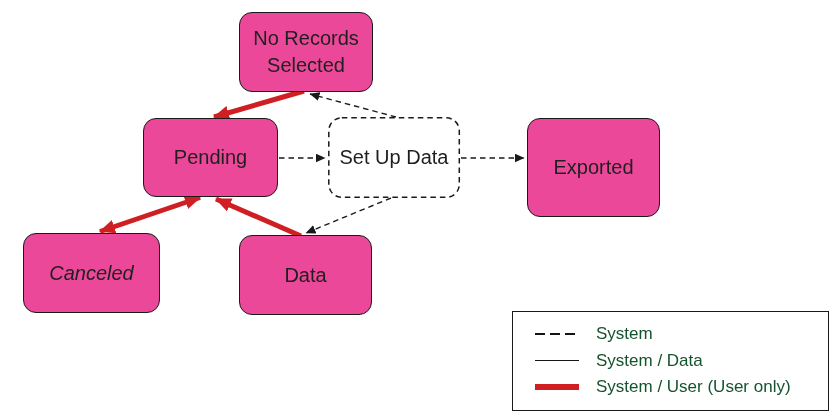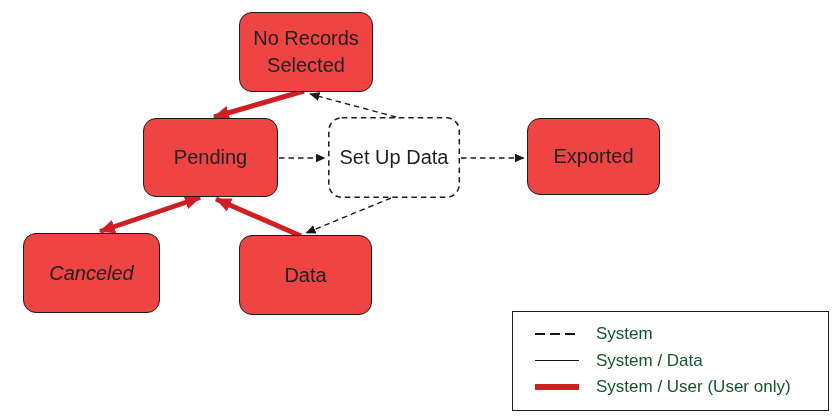--- a/index.html
+++ b/index.html
@@ -13,40 +13,40 @@
     overflow: hidden;
   }
   svg.connectors {
     position: absolute;
     left: 0; top: 0;
     width: 832px; height: 418px;
   }
   .node {
     position: absolute;
     box-sizing: border-box;
-    background: #ef4444;
+    background: #ec4899;
     border: 1.5px solid #1a1a1a;
     border-radius: 13px;
     display: flex;
     align-items: center;
     justify-content: center;
     text-align: center;
     font-size: 20px;
     line-height: 27px;
     color: #1f1f1f;
     padding: 0 6px;
   }
   .node.ghost {           
     border: none;
     background: transparent;
   }
   #node-nrs      { left: 239px; top: 12px;  width: 134px; height: 80px; }
   #node-pending  { left: 143px; top: 118px; width: 135px; height: 79px; }
   #node-setup    { left: 328px; top: 117px; width: 132px; height: 81px; }
-  #node-exported { left: 527px; top: 118px; width: 133px; height: 77px; }
+  #node-exported { left: 527px; top: 118px; width: 133px; height: 99px; }
   #node-canceled { left: 23px;  top: 233px; width: 137px; height: 80px; font-style: italic; }
   #node-error    { left: 239px; top: 235px; width: 133px; height: 80px; }
 
   .legend {
     position: absolute;
     left: 512px; top: 311px;
     box-sizing: border-box;
     width: 317px; height: 100px;
     border: 1.5px solid #1a1a1a;
     background: #ffffff;

